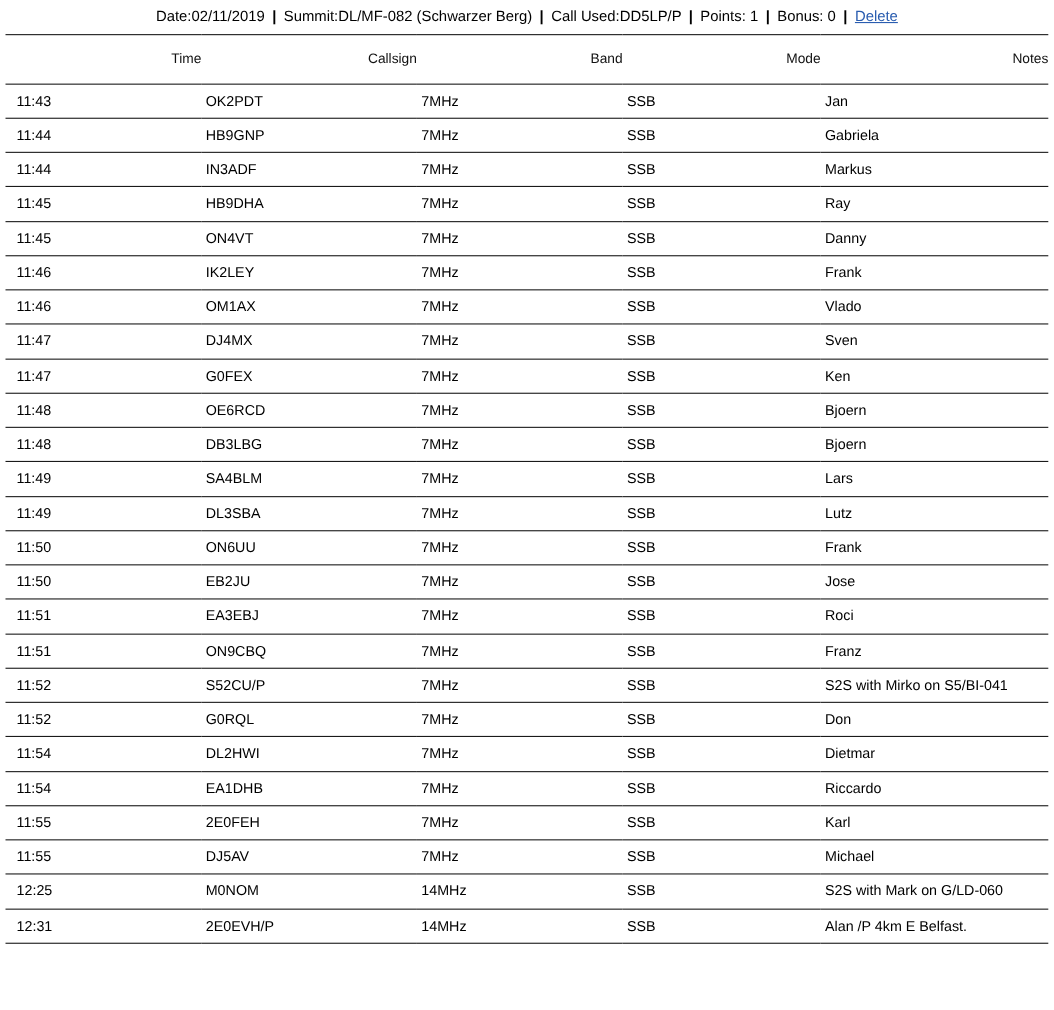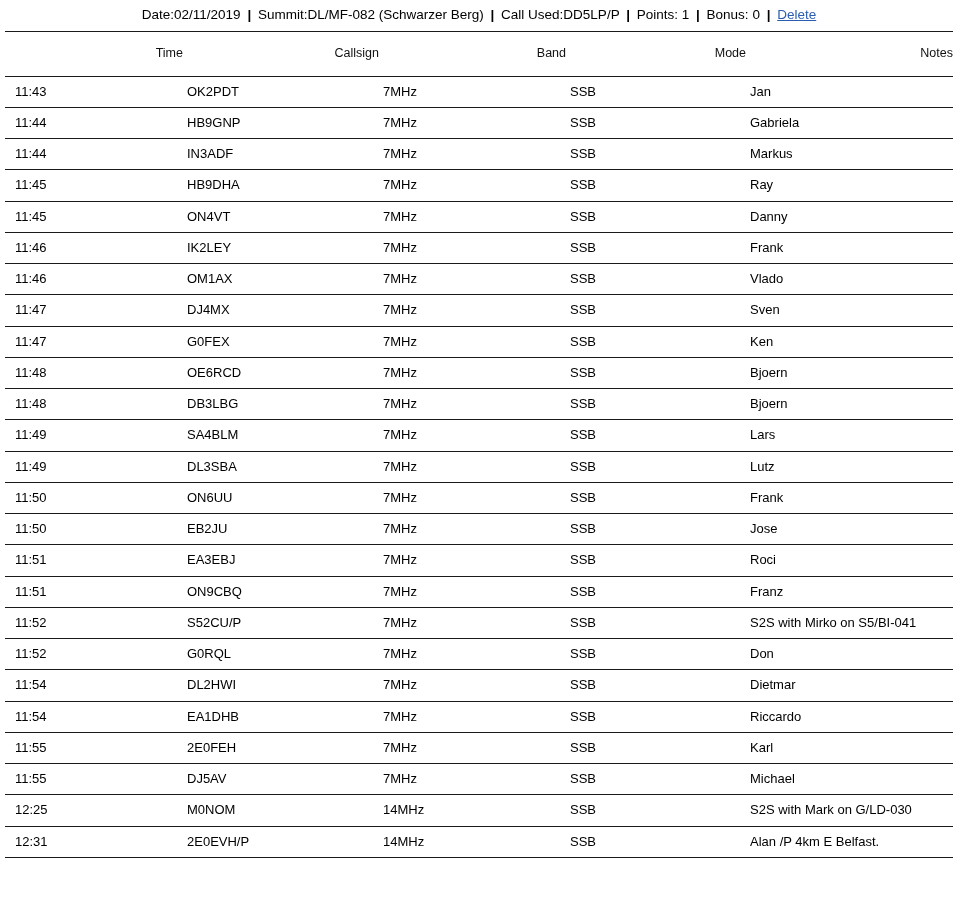--- a/index.html
+++ b/index.html
@@ -277,21 +277,21 @@
           <td class="td-call">DJ5AV</td>
           <td class="td-band">7MHz</td>
           <td class="td-mode">SSB</td>
           <td class="td-notes">Michael</td>
         </tr>
         <tr>
           <td class="td-time">12:25</td>
           <td class="td-call">M0NOM</td>
           <td class="td-band">14MHz</td>
           <td class="td-mode">SSB</td>
-          <td class="td-notes">S2S with Mark on G/LD-030</td>
+          <td class="td-notes">S2S with Mark on G/LD-060</td>
         </tr>
         <tr>
           <td class="td-time">12:31</td>
           <td class="td-call">2E0EVH/P</td>
           <td class="td-band">14MHz</td>
           <td class="td-mode">SSB</td>
           <td class="td-notes">Alan /P 4km E Belfast.</td>
         </tr>
       </tbody>
   </table>

